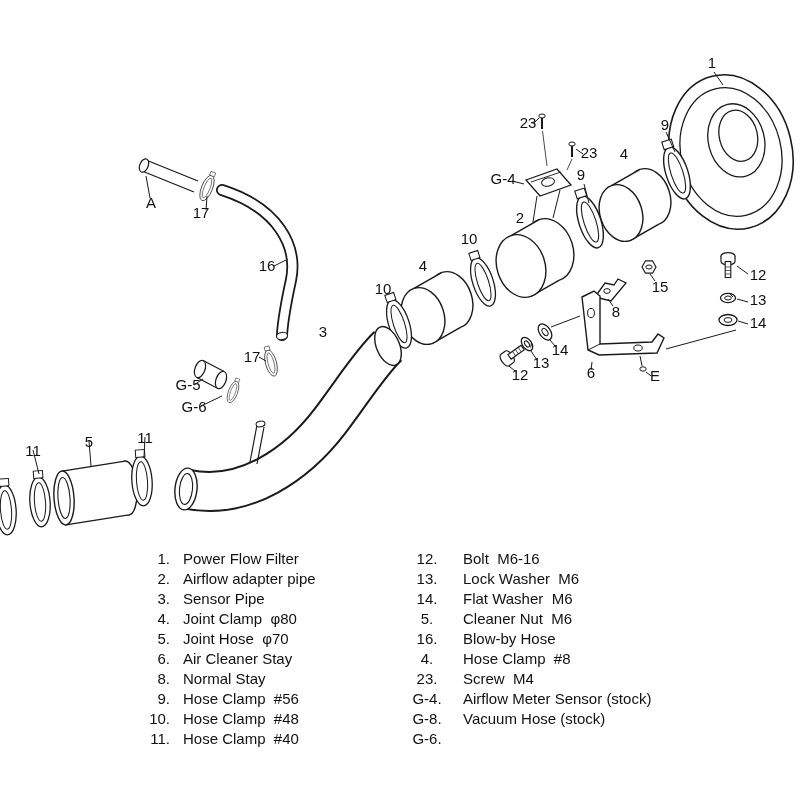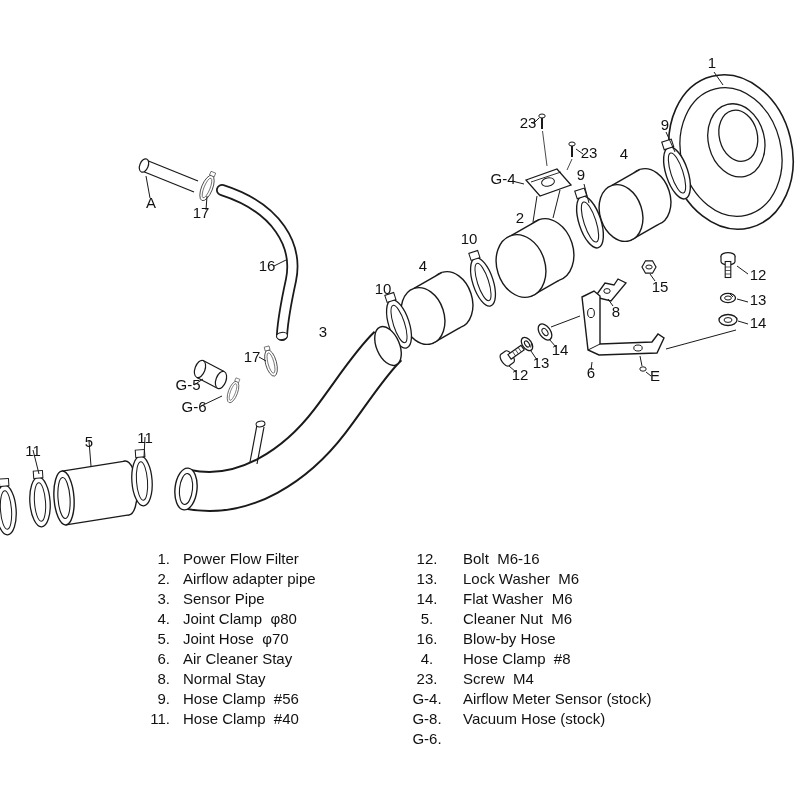--- a/index.html
+++ b/index.html
@@ -244,20 +244,21 @@
 <div class="parts-list">
   <div class="col col-left">
     <div class="row"><span class="num">1.</span><span class="nm">Power Flow Filter</span></div>
     <div class="row"><span class="num">2.</span><span class="nm">Airflow adapter pipe</span></div>
     <div class="row"><span class="num">3.</span><span class="nm">Sensor Pipe</span></div>
     <div class="row"><span class="num">4.</span><span class="nm">Joint Clamp  φ80</span></div>
     <div class="row"><span class="num">5.</span><span class="nm">Joint Hose  φ70</span></div>
     <div class="row"><span class="num">6.</span><span class="nm">Air Cleaner Stay</span></div>
     <div class="row"><span class="num">8.</span><span class="nm">Normal Stay</span></div>
     <div class="row"><span class="num">9.</span><span class="nm">Hose Clamp  #56</span></div>
+    <div class="row"><span class="num">10.</span><span class="nm">Hose Clamp  #48</span></div>
     <div class="row"><span class="num">11.</span><span class="nm">Hose Clamp  #40</span></div>
   </div>
   <div class="col col-right">
     <div class="row"><span class="num">12.</span><span class="nm">Bolt  M6-16</span></div>
     <div class="row"><span class="num">13.</span><span class="nm">Lock Washer  M6</span></div>
     <div class="row"><span class="num">14.</span><span class="nm">Flat Washer  M6</span></div>
     <div class="row"><span class="num">5.</span><span class="nm">Cleaner Nut  M6</span></div>
     <div class="row"><span class="num">16.</span><span class="nm">Blow-by Hose</span></div>
     <div class="row"><span class="num">4.</span><span class="nm">Hose Clamp  #8</span></div>
     <div class="row"><span class="num">23.</span><span class="nm">Screw  M4</span></div>

